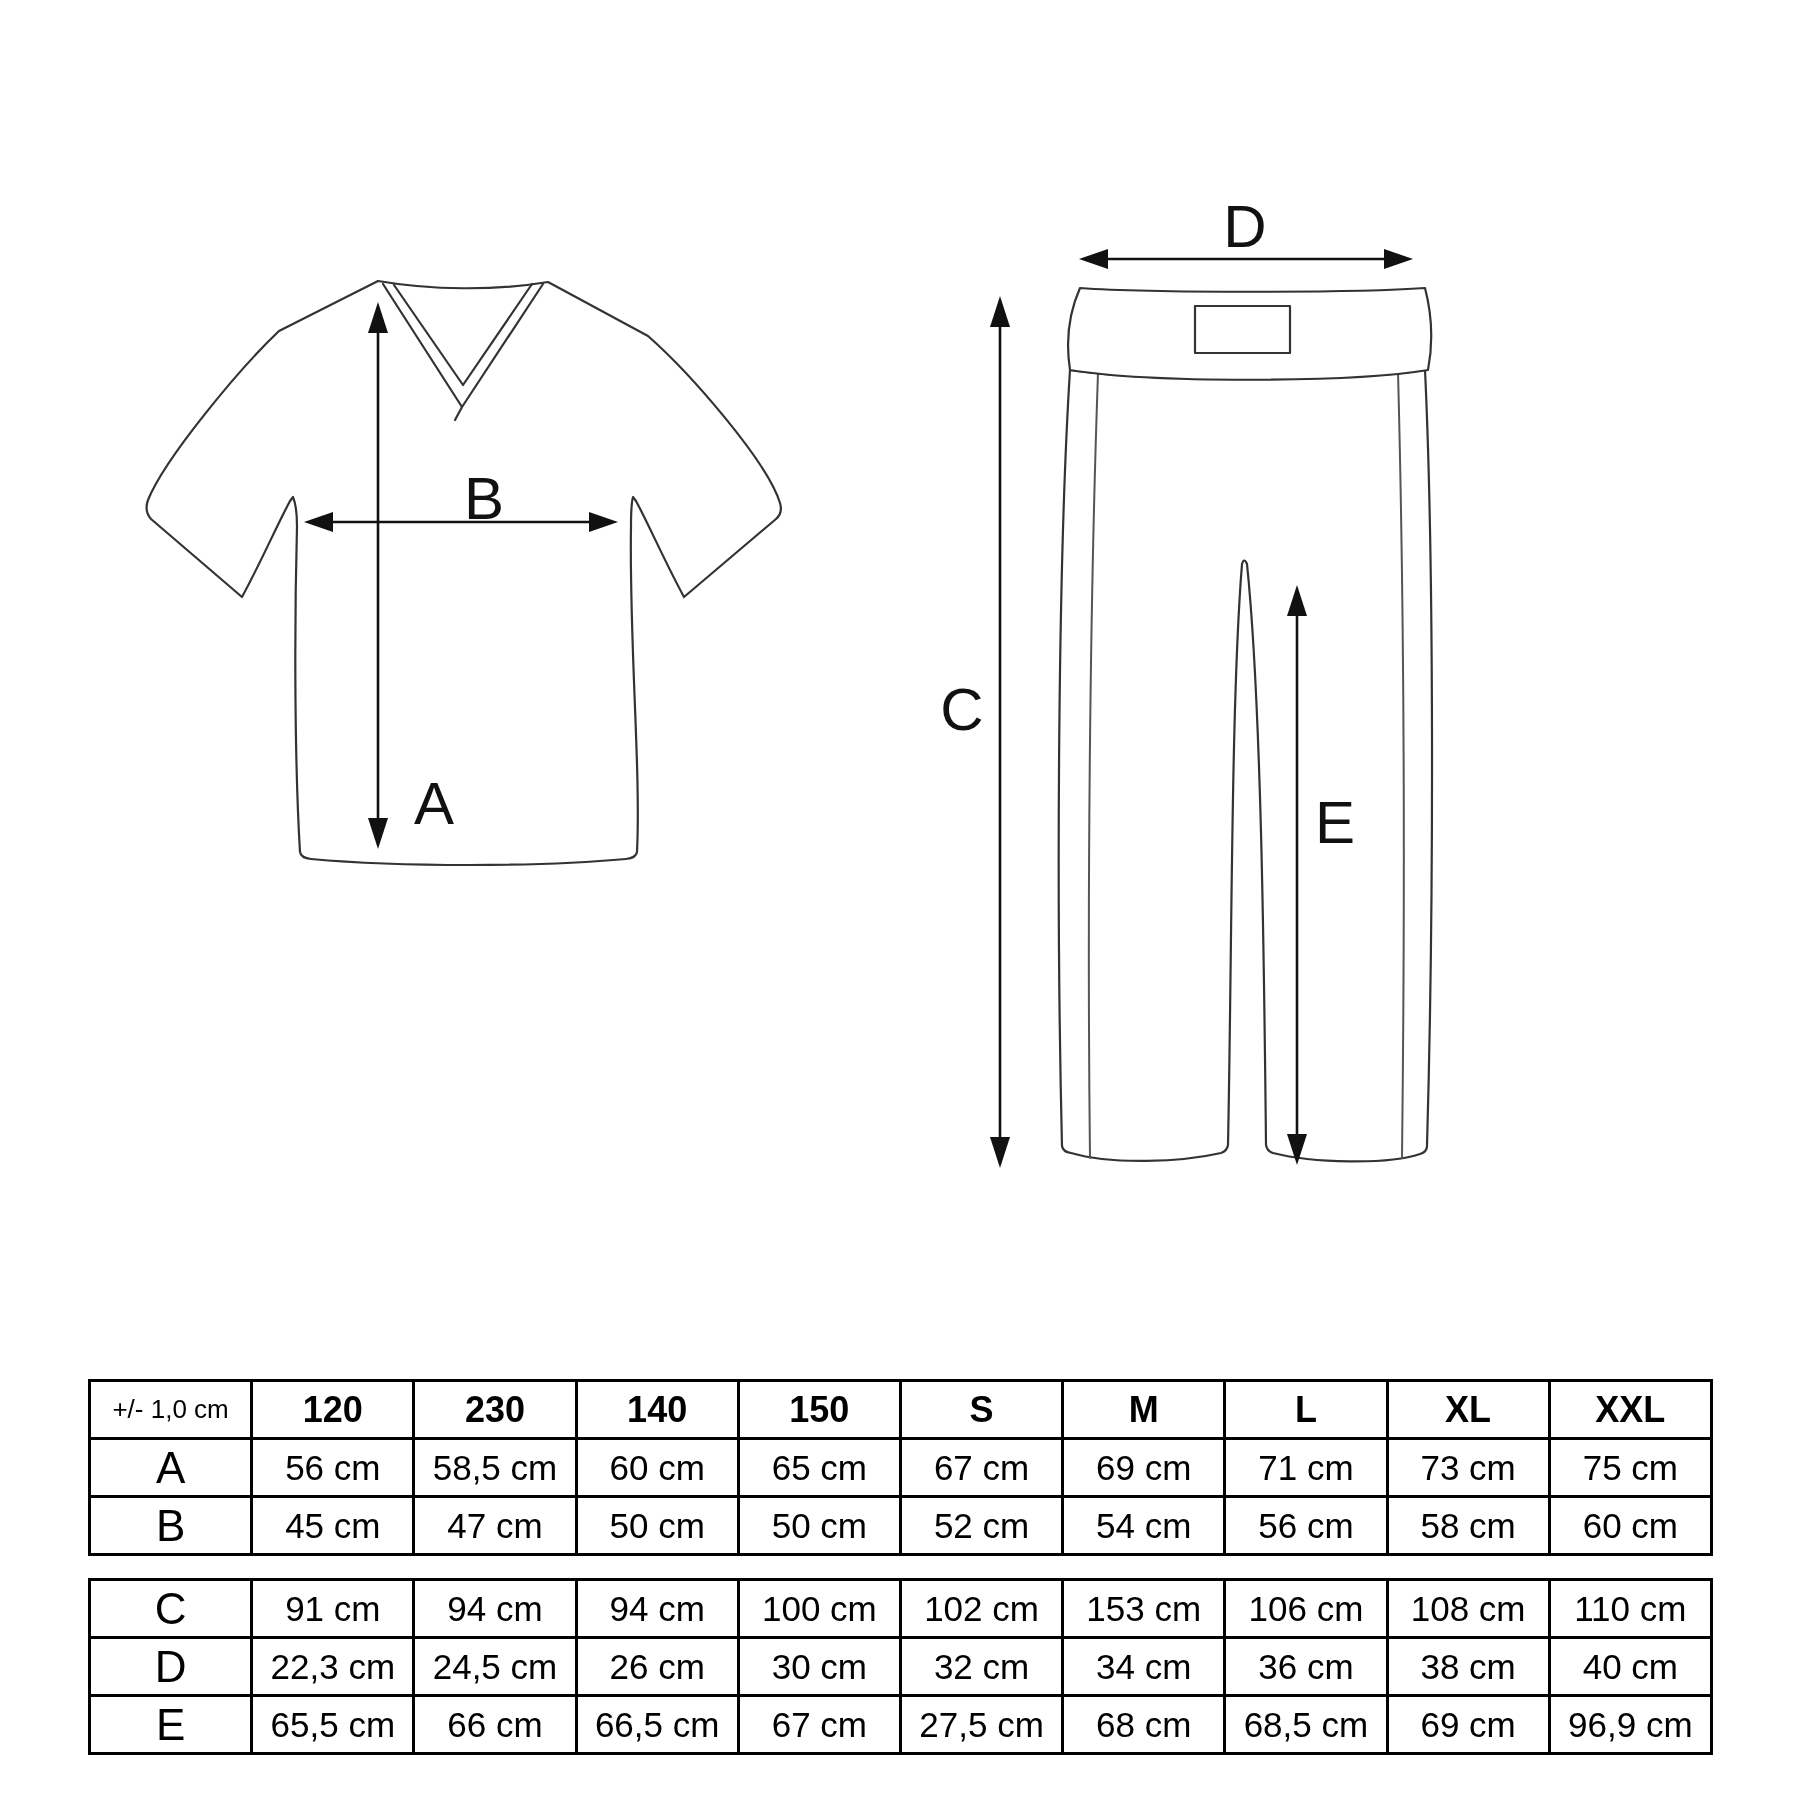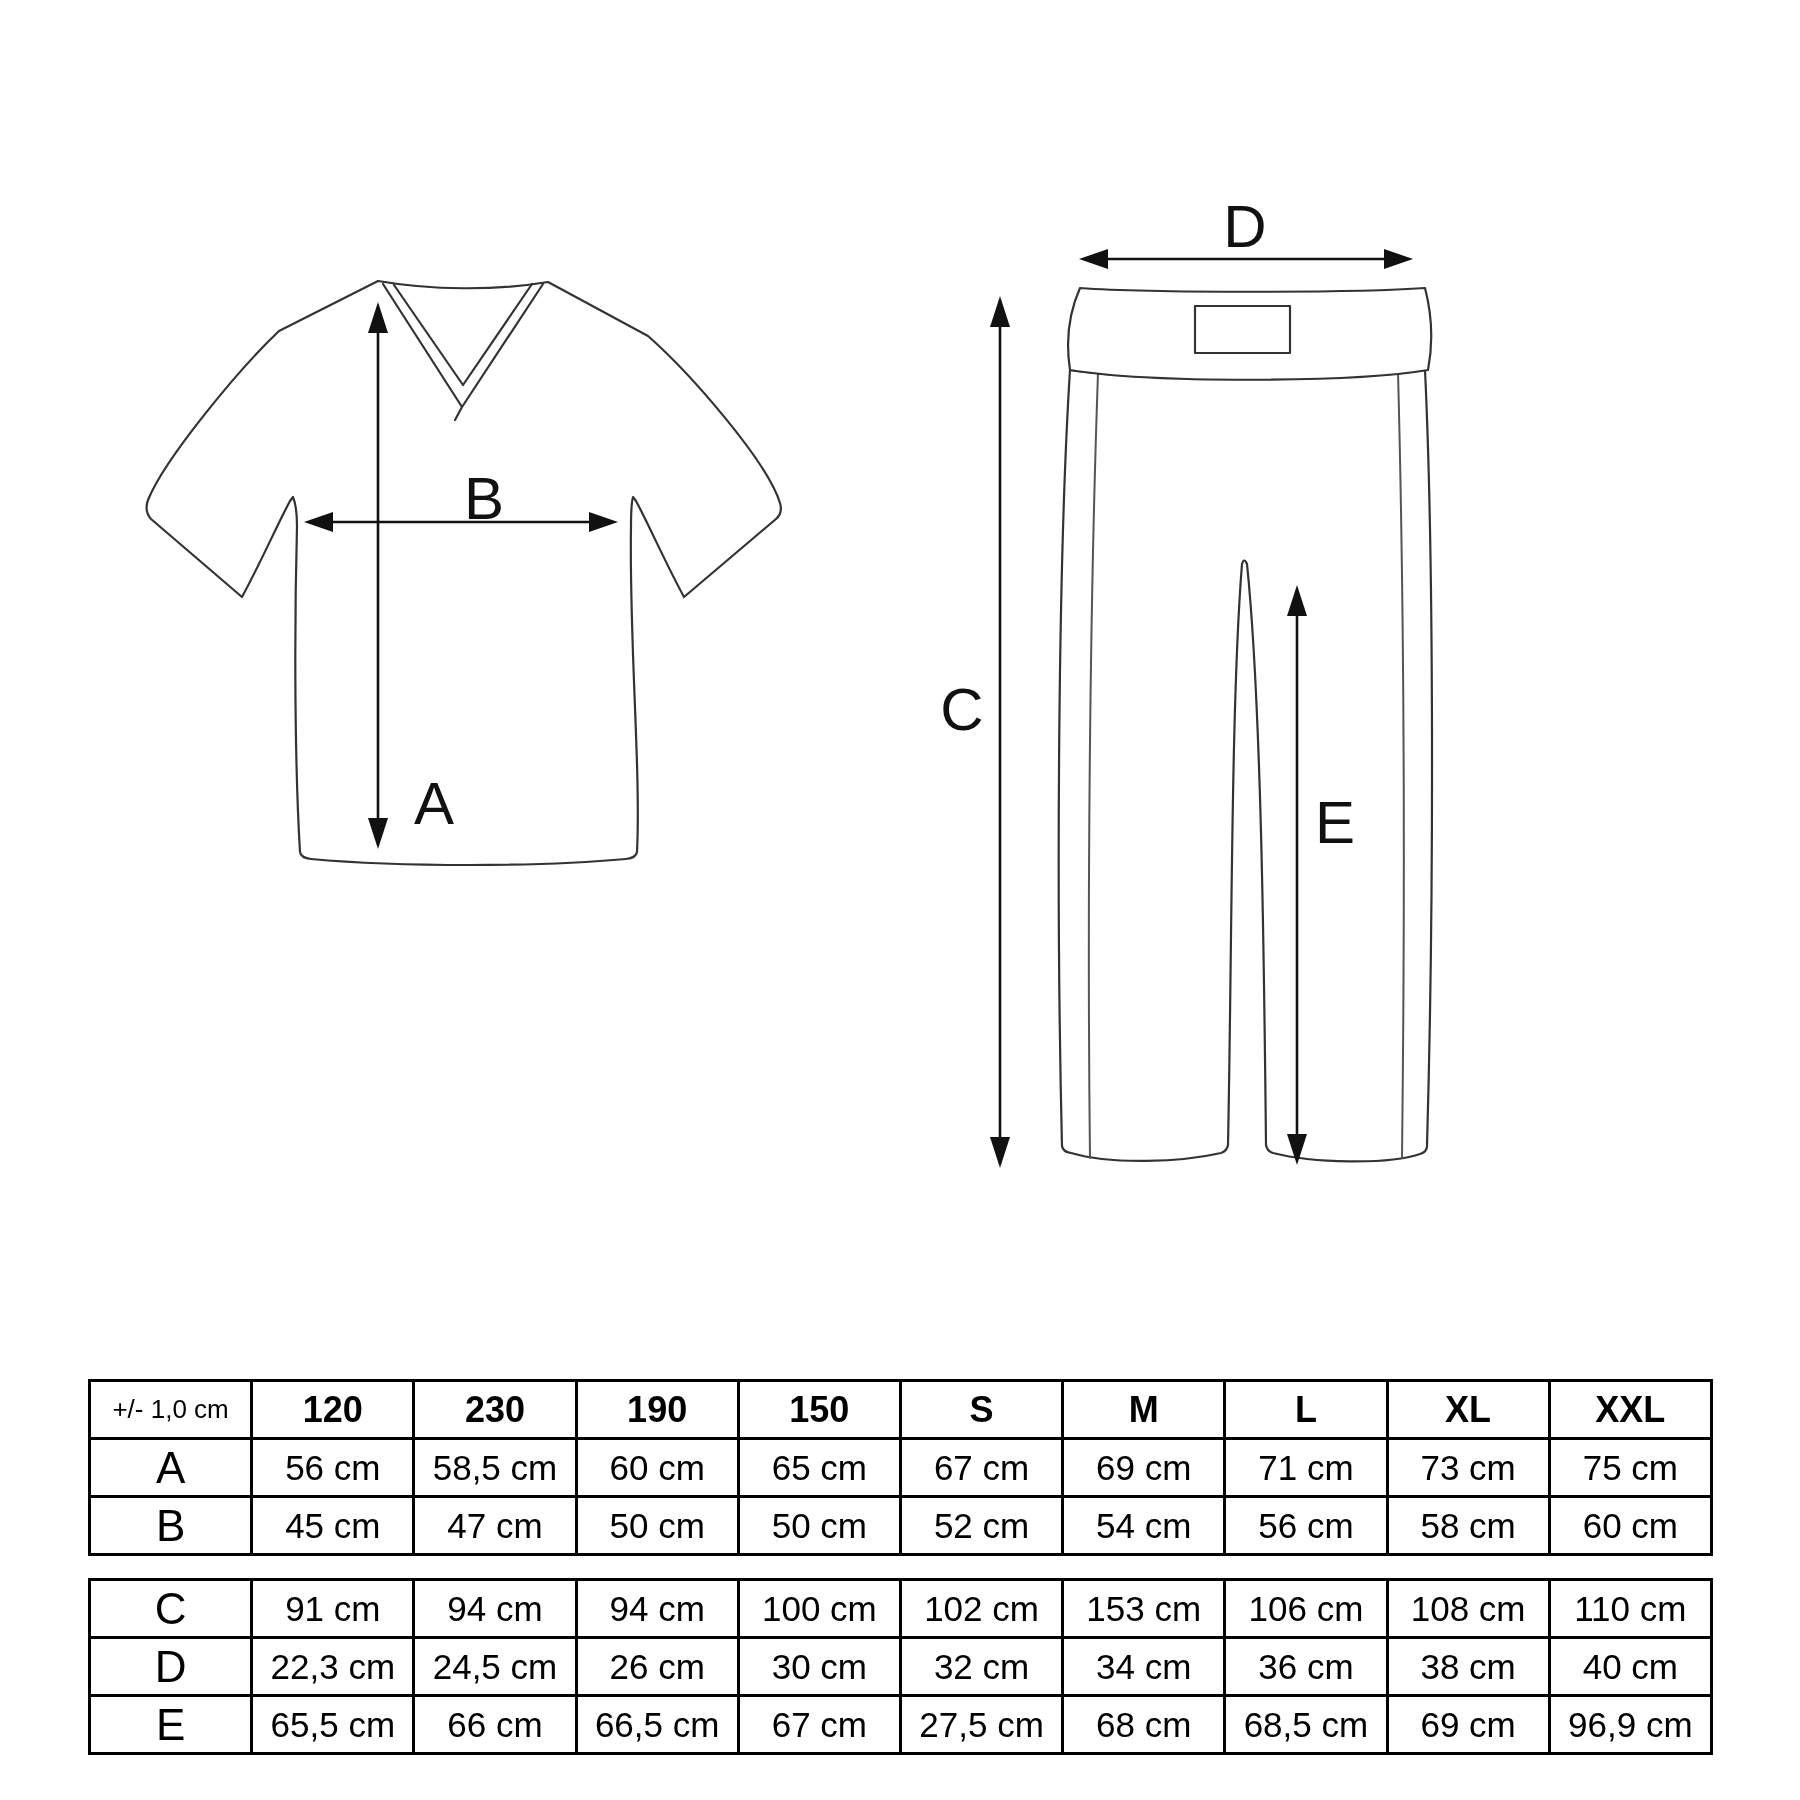--- a/index.html
+++ b/index.html
@@ -184,21 +184,21 @@
     <text class="measure-label" x="1335" y="843" text-anchor="middle">E</text>
   </svg>
 
   <div class="tables">
     <table class="sizes">
       <tbody id="shirt-table-body">
           <tr>
             <td class="tolerance">+/- 1,0 cm</td>
             <th class="sizehead">120</th>
             <th class="sizehead">230</th>
-            <th class="sizehead">190</th>
+            <th class="sizehead">140</th>
             <th class="sizehead">150</th>
             <th class="sizehead">S</th>
             <th class="sizehead">M</th>
             <th class="sizehead">L</th>
             <th class="sizehead">XL</th>
             <th class="sizehead">XXL</th>
           </tr>
           <tr>
             <td class="rowlabel">A</td>
             <td>56 cm</td>

